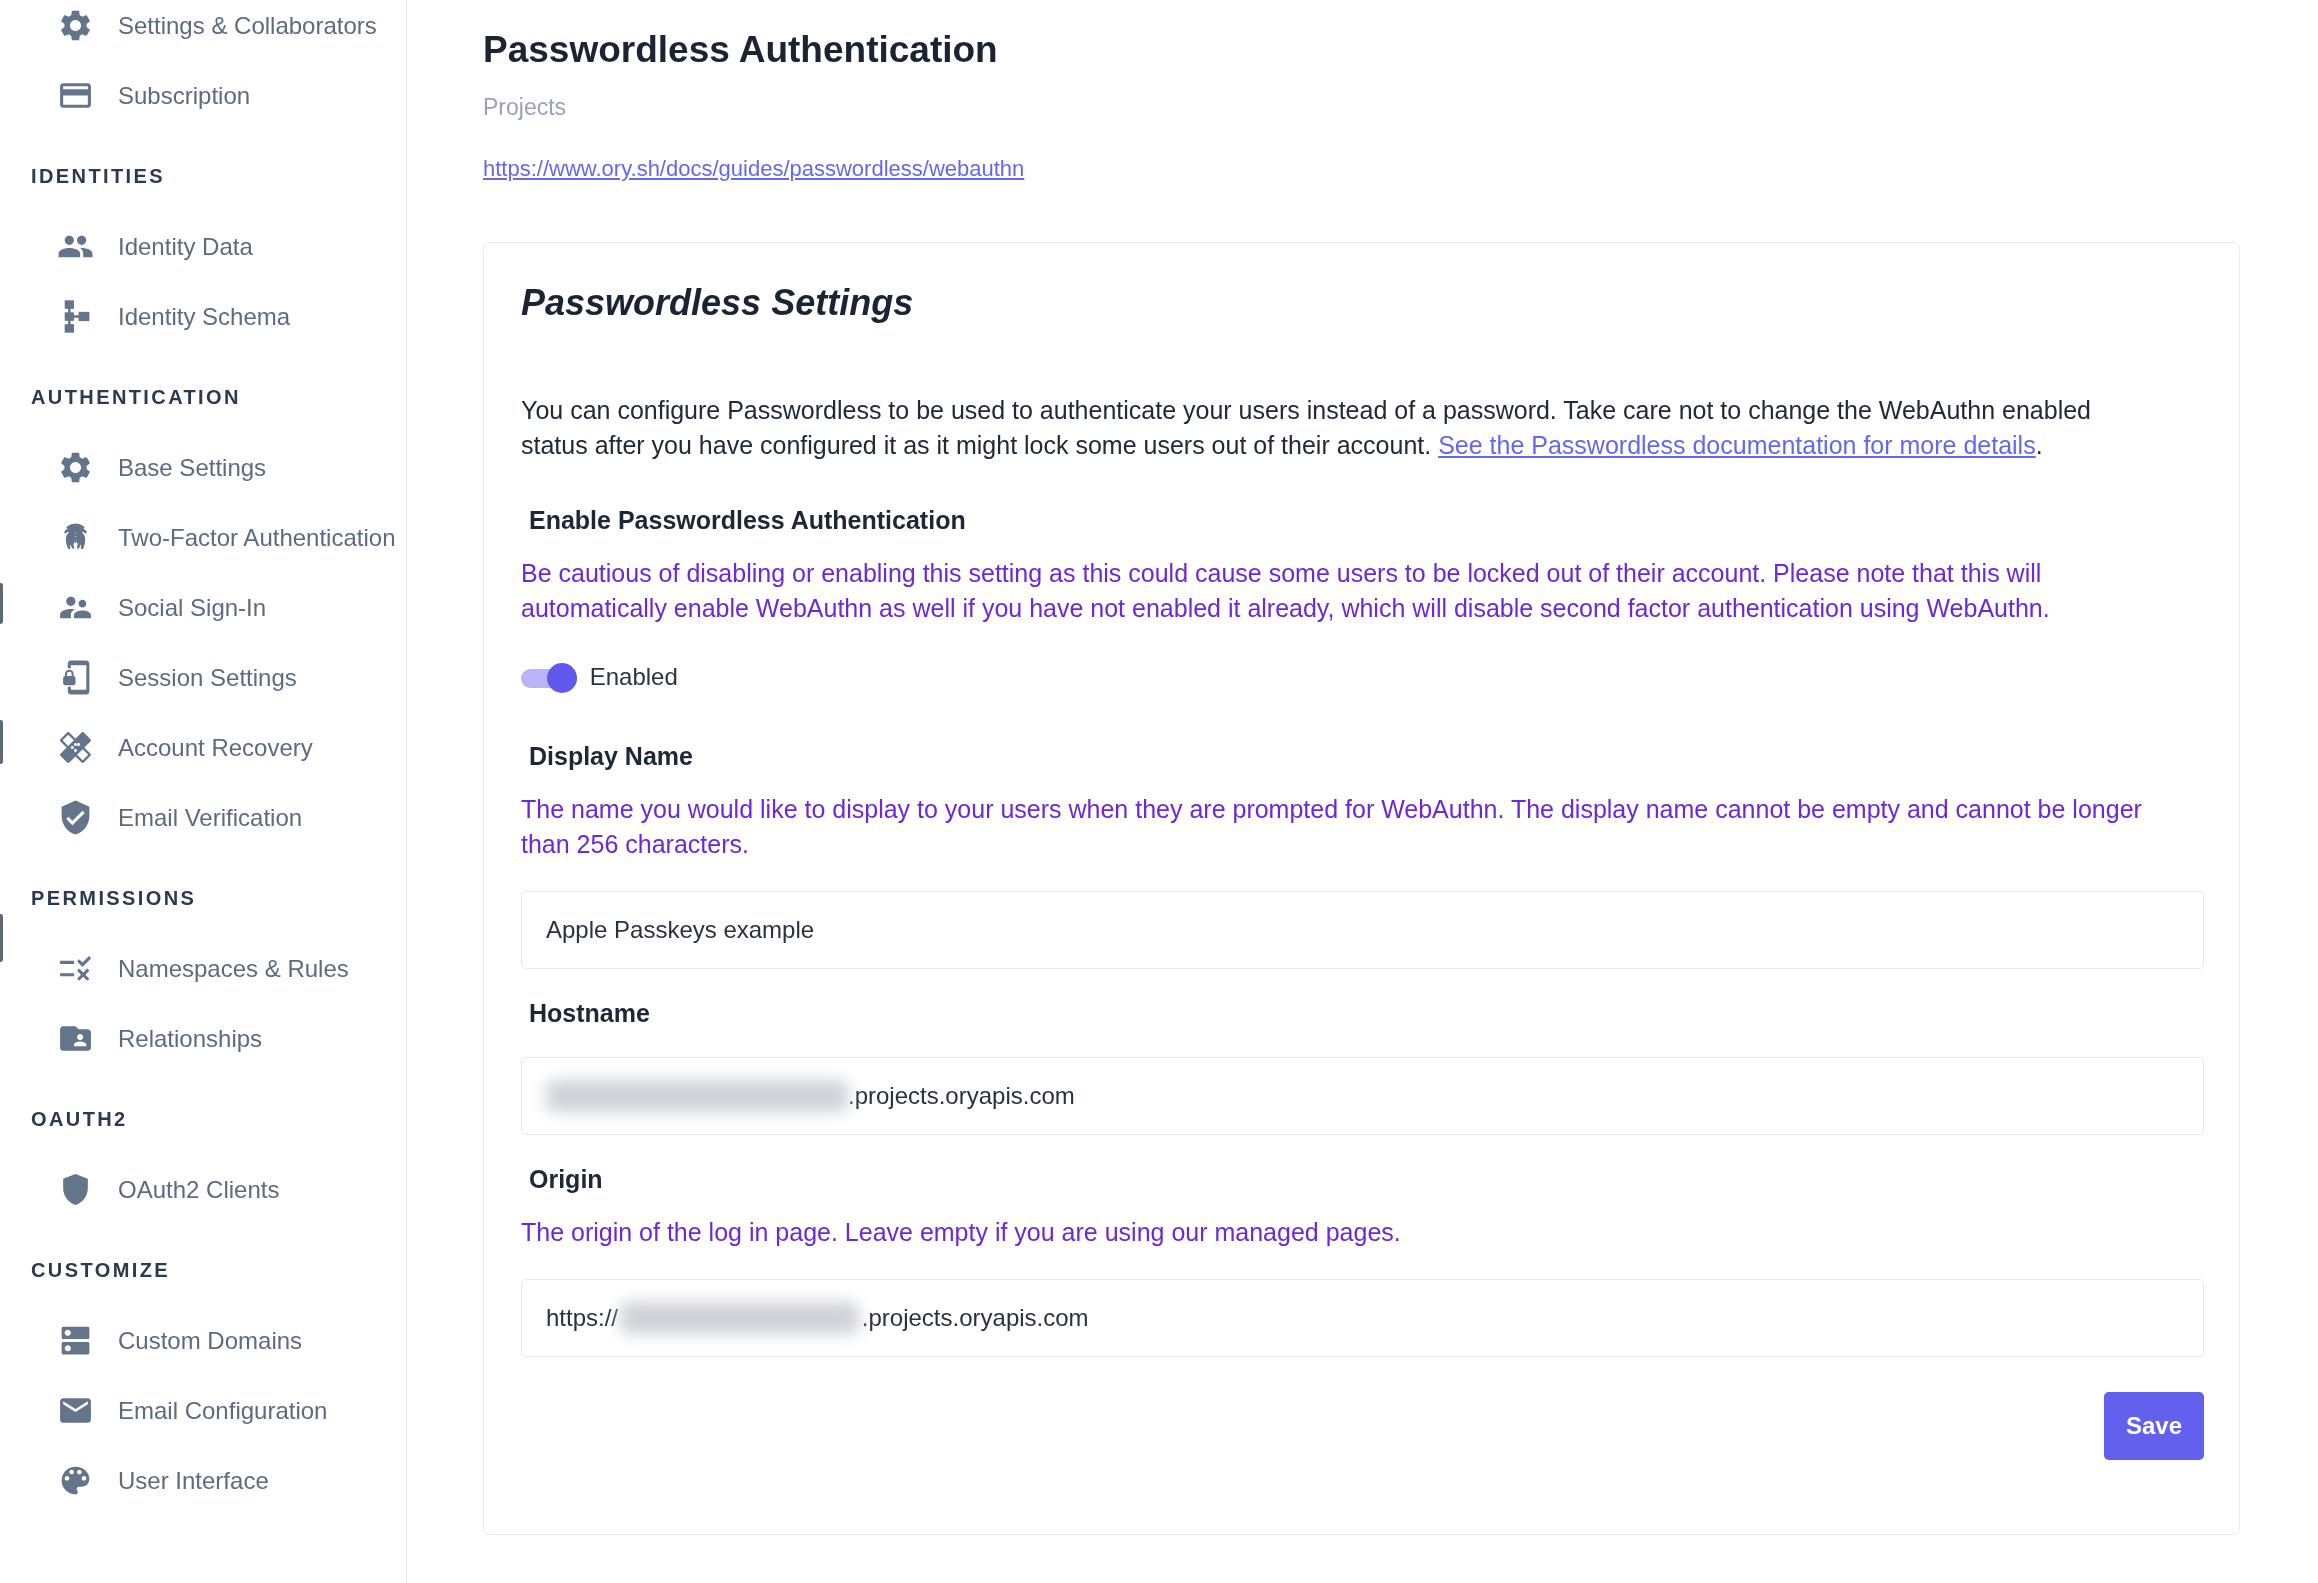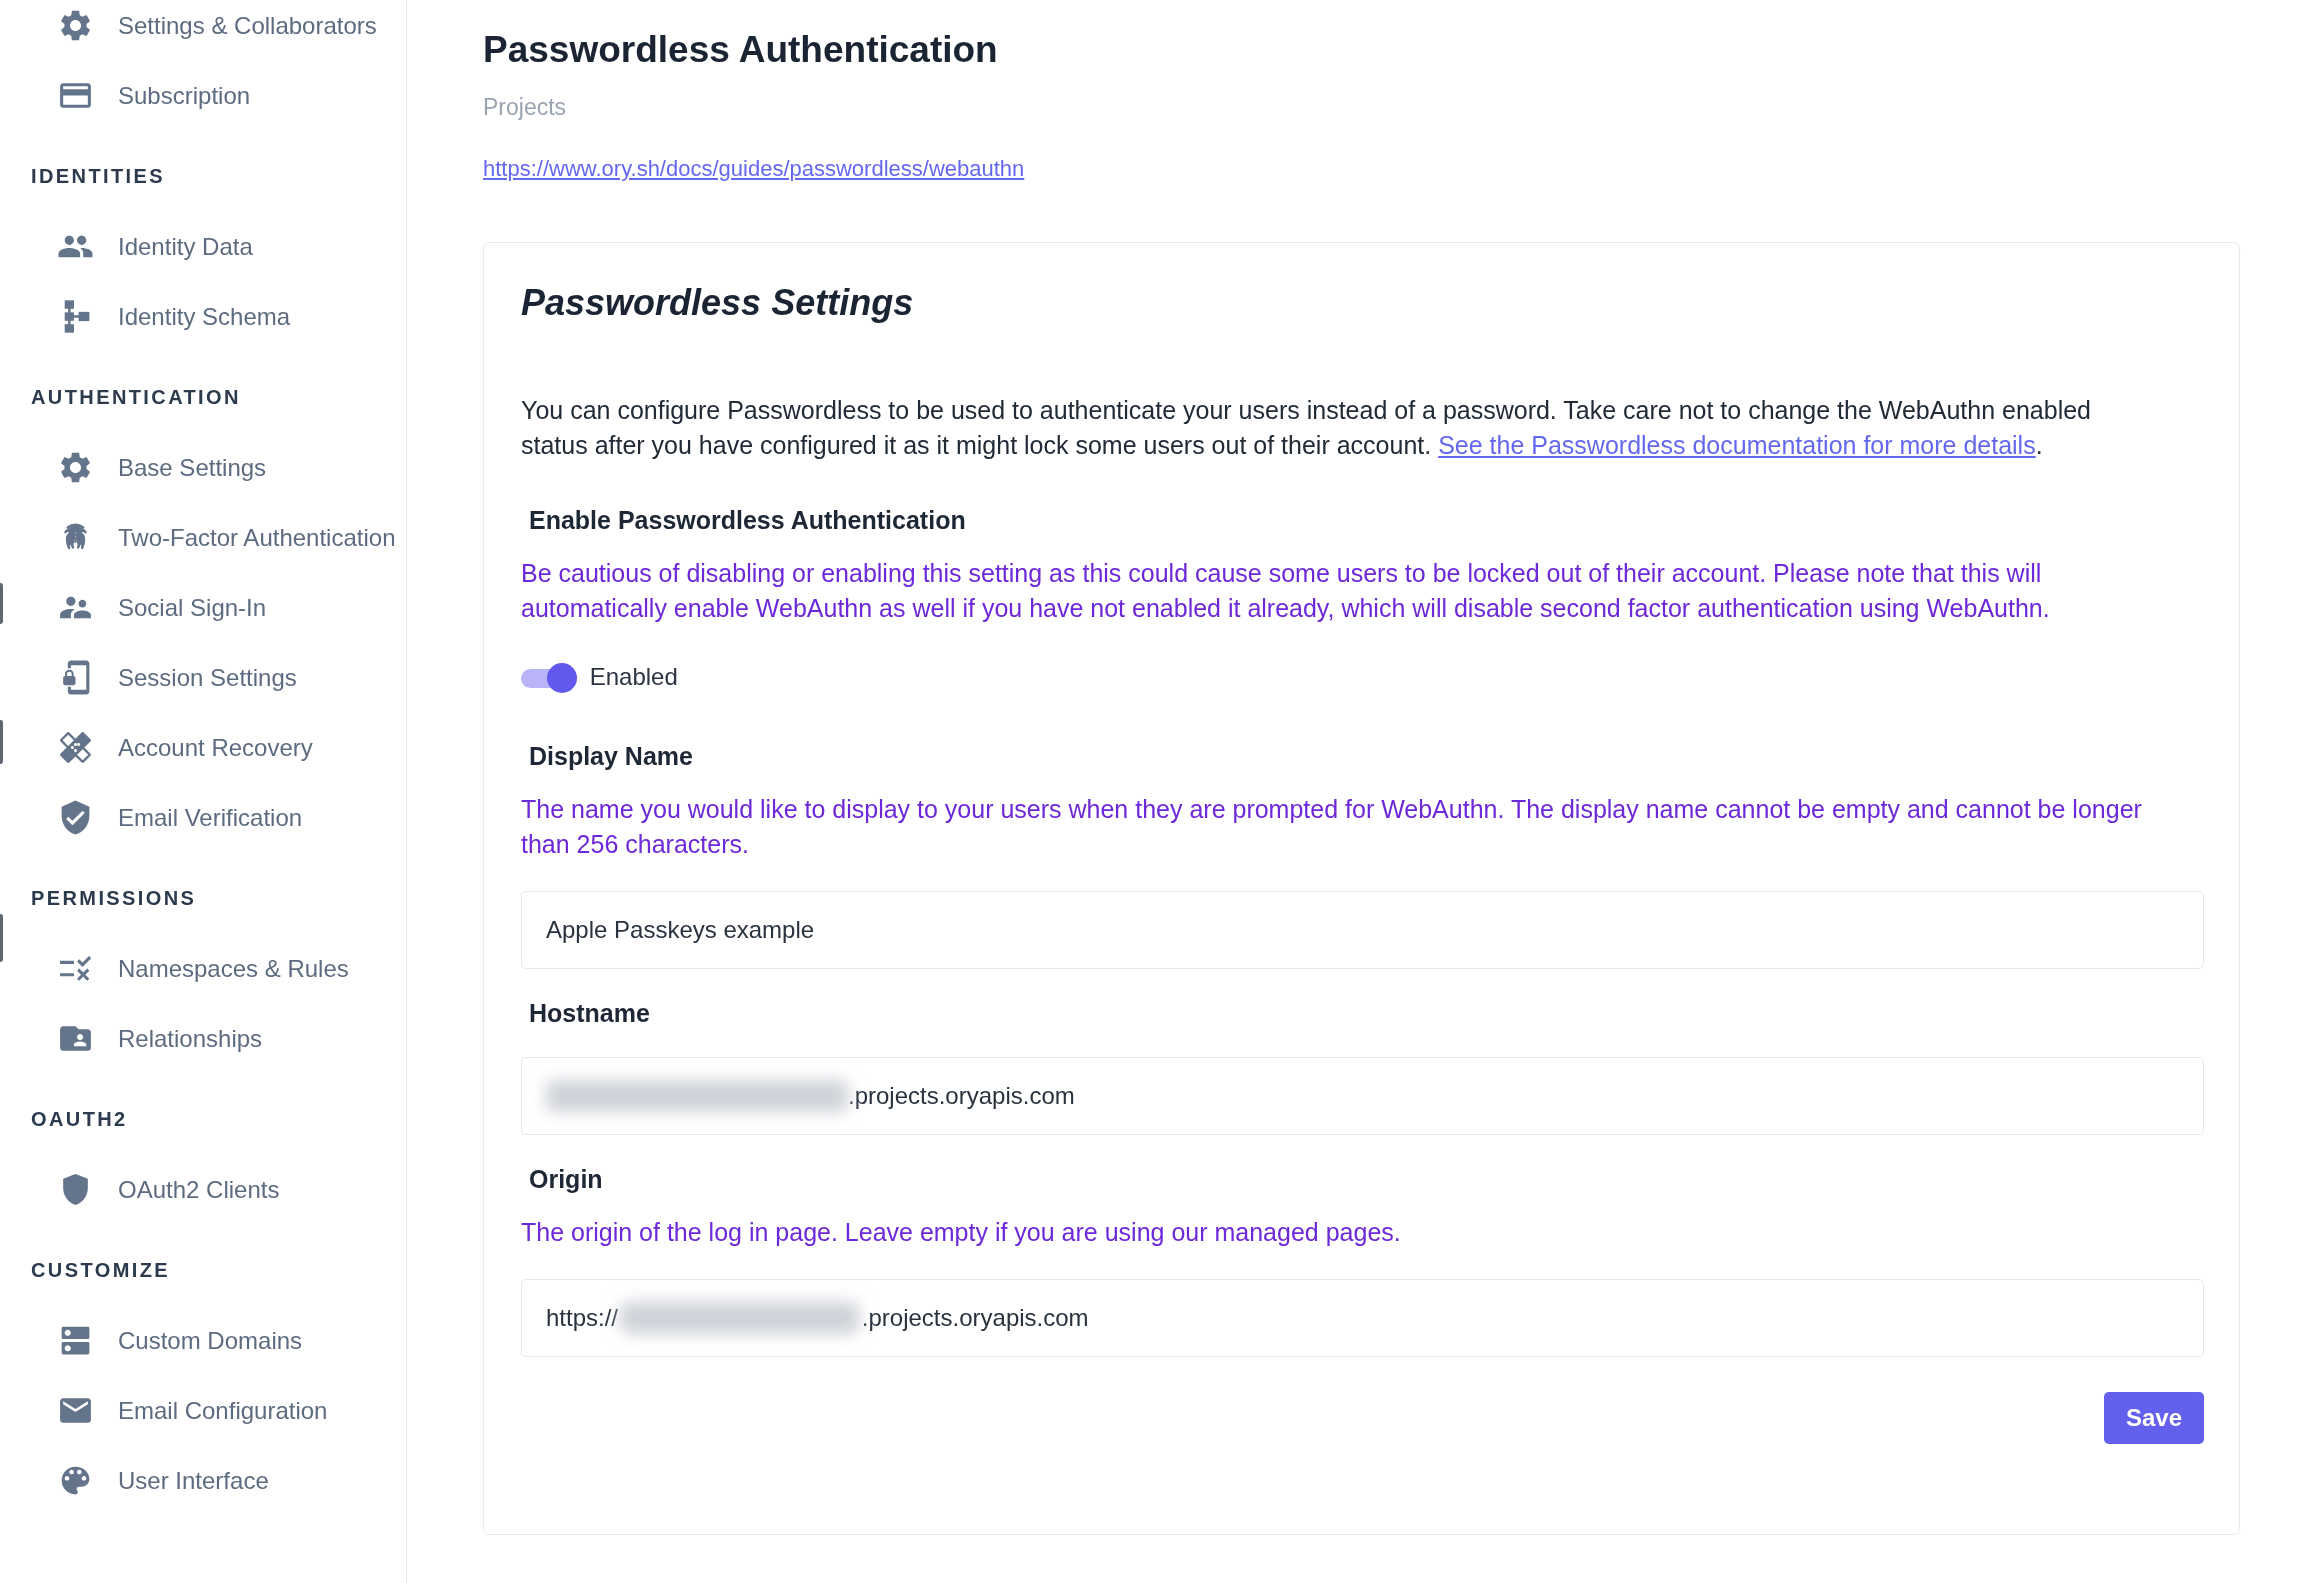--- a/index.html
+++ b/index.html
@@ -42,21 +42,21 @@
   .toggle-label{font-size:24px;color:#2b3442;}
 
   .text-input{box-sizing:border-box;margin-top:29px;width:100%;height:78px;border:1.6px solid #e5e7ea;
     border-radius:4.8px;display:flex;align-items:center;padding:16px 24px;font-size:24px;color:#29323f;background:#fff;}
   input.text-input{font-family:inherit;outline:none;}
   .redacted{display:inline-block;height:32px;border-radius:8px;background:#cfd2d8;filter:blur(7.2px);}
   .redacted.host{width:302px;}
   .redacted.origin{width:239px;margin:0 2.4px;}
 
   .save-row{margin-top:35px;display:flex;justify-content:flex-end;}
-  .save-btn{min-width:93px;height:52px;padding:0 22px;background:#6360ee;color:#fff;border:none;
+  .save-btn{min-width:93px;height:68px;padding:0 22px;background:#6360ee;color:#fff;border:none;
     border-radius:4.8px;font-size:24px;font-weight:700;font-family:inherit;cursor:pointer;}
 </style>
 </head>
 <body>
 
 <div class="app">
 
   <nav class="sidebar">
     <span class="sliver" style="top:583px;height:41px;"></span>
     <span class="sliver" style="top:720px;height:44px;"></span>

